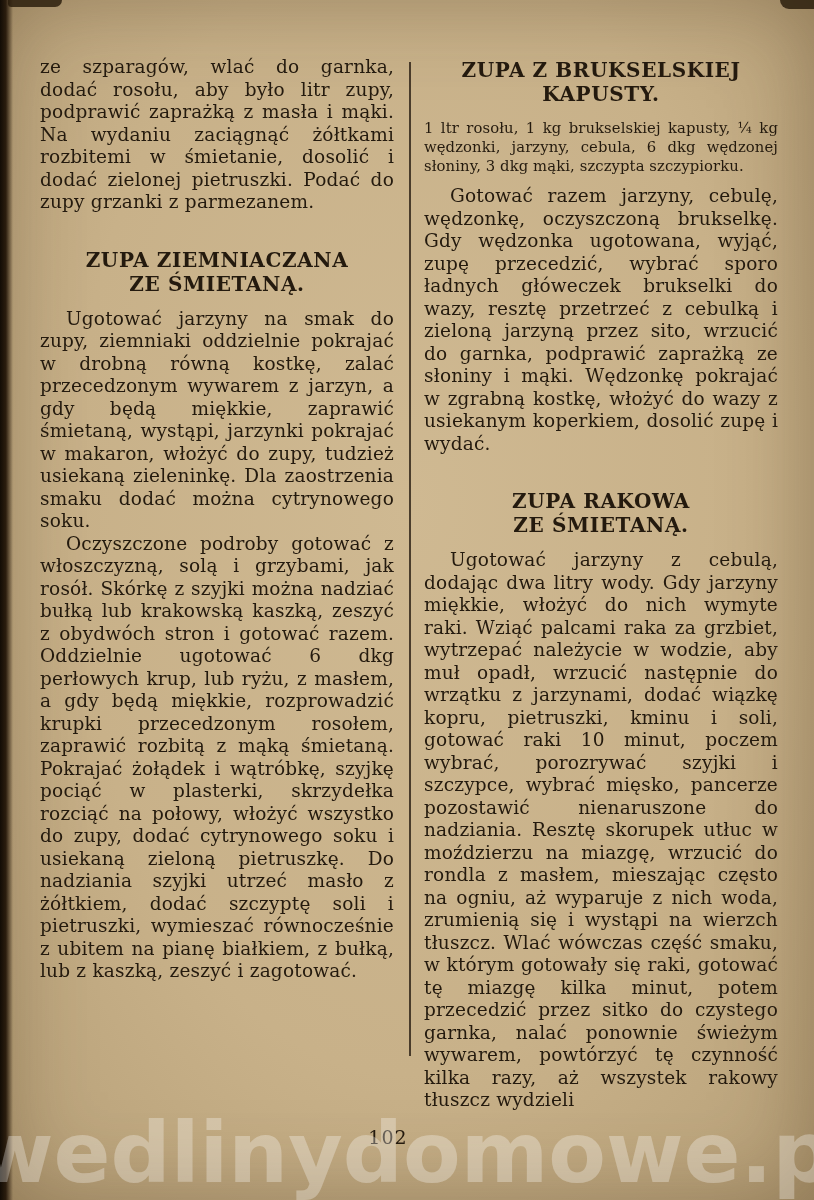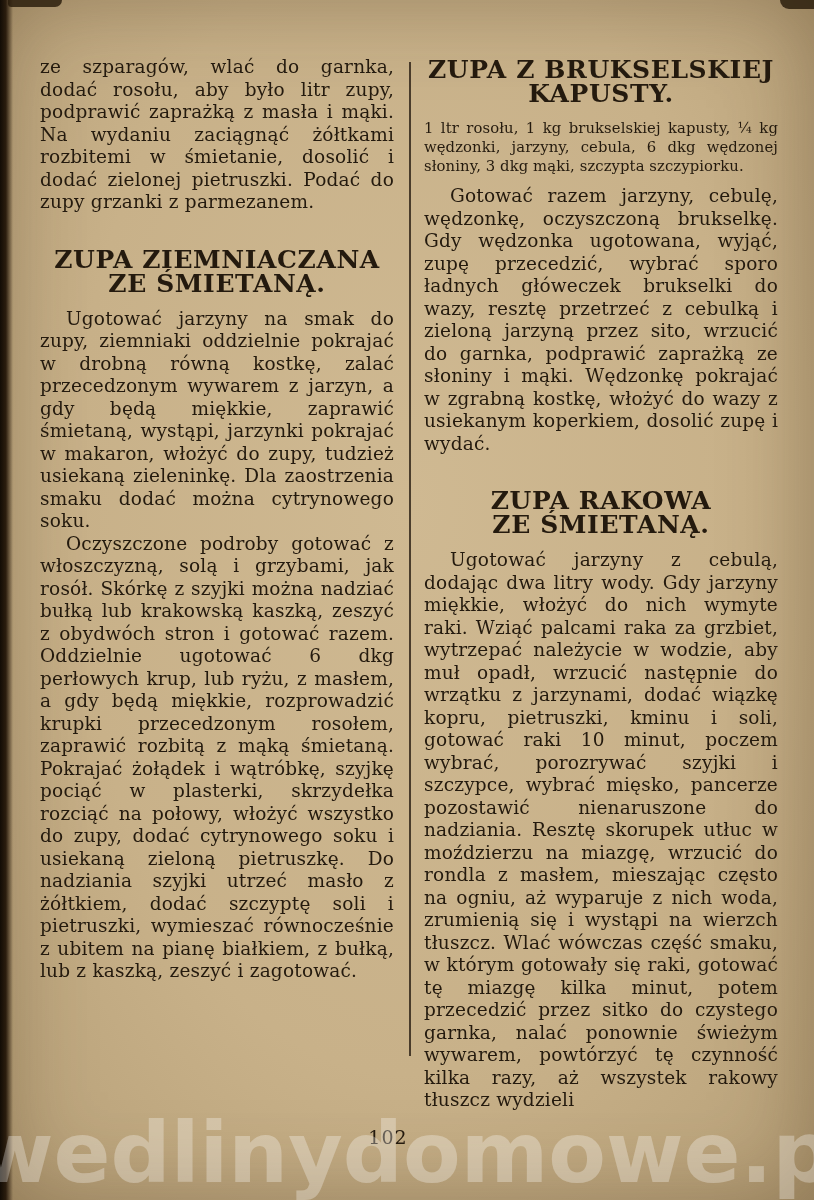--- a/index.html
+++ b/index.html
@@ -36,21 +36,21 @@
     opacity:.85;
   }
   .body-text {
     font-size:18.5px;
     line-height:22.5px;
     text-align:justify;
     letter-spacing:.2px;
   }
   .indent { text-indent:26px; }
   .heading {
-    font-size:25px;
+    font-size:20px;
     font-weight:bold;
     text-align:center;
     line-height:24px;
     letter-spacing:.6px;
     margin:34px 0 12px;
     white-space:pre-line;
   }
   .column > .heading:first-child { margin-top:2px; }
   .note {
     font-size:14.8px;

